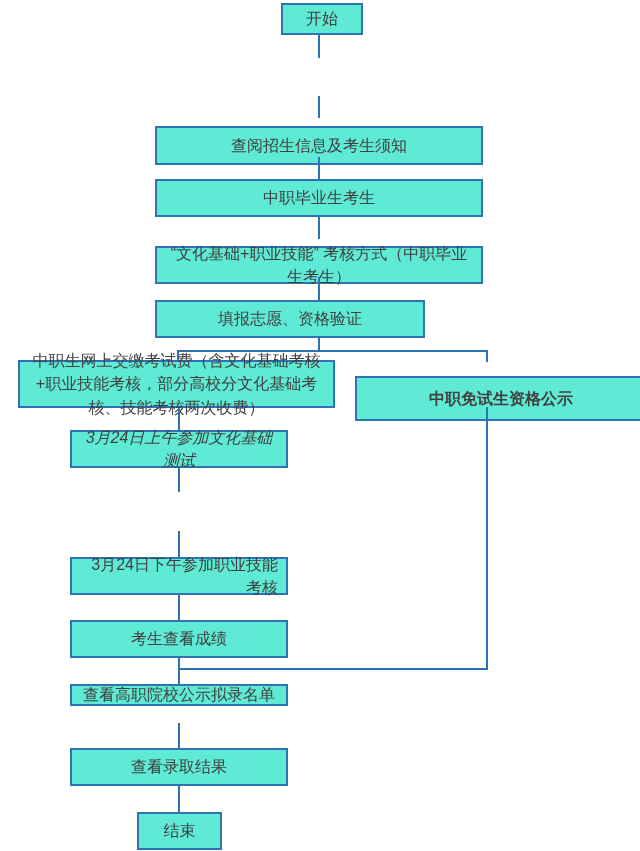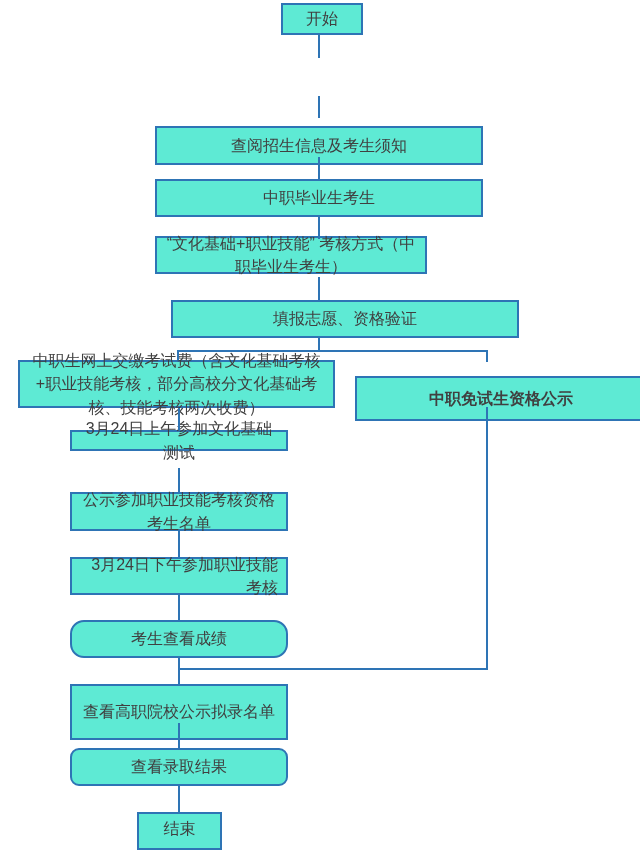--- a/index.html
+++ b/index.html
@@ -37,31 +37,31 @@
   .hline {
     position: absolute;
     height: 2px;
     background: var(--line, #2E74B5);
   }
   
   .n-start     { left:281px; top:3px;   width:82px;  height:32px; }
   .n-login     { left:155px; top:58px;  width:328px; height:38px; }
   .n-info      { left:155px; top:118px; width:328px; height:39px;margin-top:8px; }
   .n-method    { left:155px; top:179px; width:328px; height:38px; }
-  .n-mode      { left:155px; top:236px; width:272px; height:38px; }
-  .n-apply     { left:155px; top:300px; width:348px; height:38px;margin-left:16px; }
+  .n-mode      { left:155px; top:246px; width:328px; height:38px; }
+  .n-apply     { left:155px; top:300px; width:270px; height:38px; }
   .n-fee       { left:18px;  top:360px; width:317px; height:48px; padding:2px 10px; }
   .n-exempt    { left:355px; top:376px; width:292px; height:45px;font-weight:bold; }
-  .n-culture   { left:70px;  top:430px; width:218px; height:21px; }
+  .n-culture   { left:70px;  top:430px; width:218px; height:38px;font-style:italic; }
   .n-publicize { left:70px;  top:492px; width:218px; height:39px; }
   .n-skill     { left:70px;  top:557px; width:218px; height:38px;text-align:right; }
-  .n-scores    { left:70px;  top:620px; width:218px; height:38px;border-radius:14px; }
-  .n-preadmit  { left:70px;  top:684px; width:218px; height:56px; }
-  .n-result    { left:70px;  top:748px; width:218px; height:38px;border-radius:9px; }
-  .n-end       { left:137px; top:812px; width:85px;  height:38px;font-family:Liberation Mono, monospace; }
+  .n-scores    { left:70px;  top:620px; width:218px; height:38px; }
+  .n-preadmit  { left:70px;  top:684px; width:218px; height:22px; }
+  .n-result    { left:70px;  top:748px; width:218px; height:38px; }
+  .n-end       { left:137px; top:812px; width:85px;  height:38px; }
   
   .c1  { left:318px; top:34px;  height:24px; }
   .c2  { left:318px; top:96px;  height:22px; }
   .c3  { left:318px; top:157px; height:22px; }
   .c4  { left:318px; top:217px; height:22px; }
   .c5  { left:318px; top:277px; height:23px; }
   .c6s { left:318px; top:338px; height:13px; }
   .c6h { left:177px; top:350px; width:311px; }
   .c6l { left:177px; top:350px; height:10px; }
   .c6r { left:486px; top:350px; height:12px; }
@@ -81,21 +81,20 @@
 <div id="canvas">
 
   <div class="node n-start">开始</div>
   <div class="node n-info">查阅招生信息及考生须知</div>
   <div class="node n-method">中职毕业生考生</div>
   <div class="node n-mode">“文化基础+职业技能” 考核方式（中职毕业生考生）</div>
   <div class="node n-apply">填报志愿、资格验证</div>
   <div class="node n-fee">中职生网上交缴考试费（含文化基础考核+职业技能考核，部分高校分文化基础考核、技能考核两次收费）</div>
   <div class="node n-exempt">中职免试生资格公示</div>
   <div class="node n-culture">3月24日上午参加文化基础测试</div>
-  <div class="node n-publicize">公示参加职业技能考核资格考生名单</div>
   <div class="node n-skill">3月24日下午参加职业技能考核</div>
   <div class="node n-scores">考生查看成绩</div>
   <div class="node n-preadmit">查看高职院校公示拟录名单</div>
   <div class="node n-result">查看录取结果</div>
   <div class="node n-end">结束</div>
 
   <div class="vline c1"></div>
   <div class="vline c2"></div>
   <div class="vline c3"></div>
   <div class="vline c4"></div>

